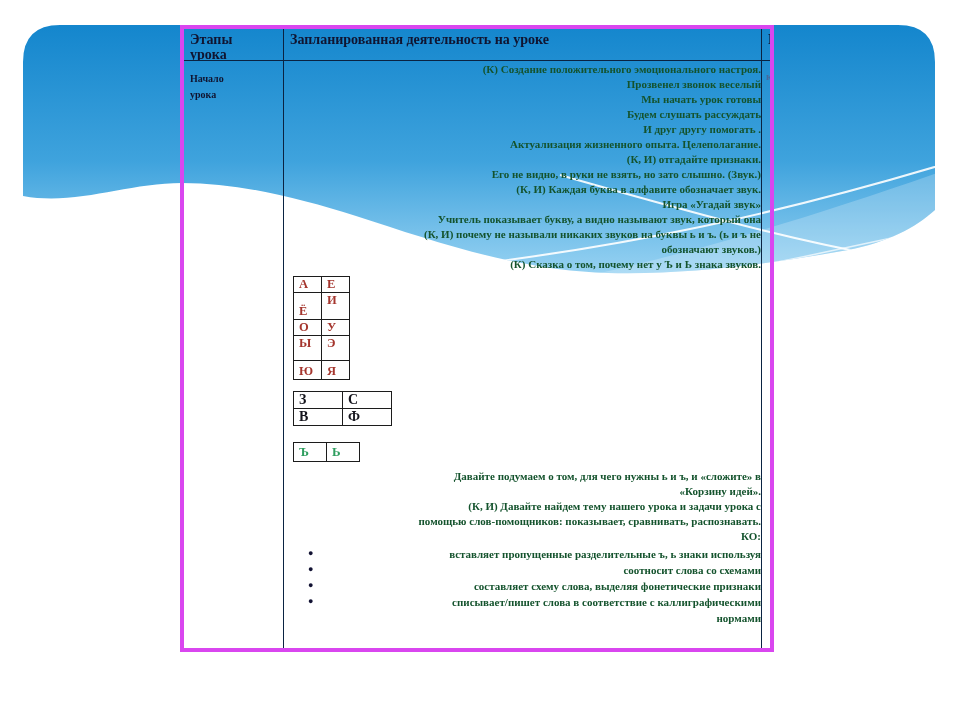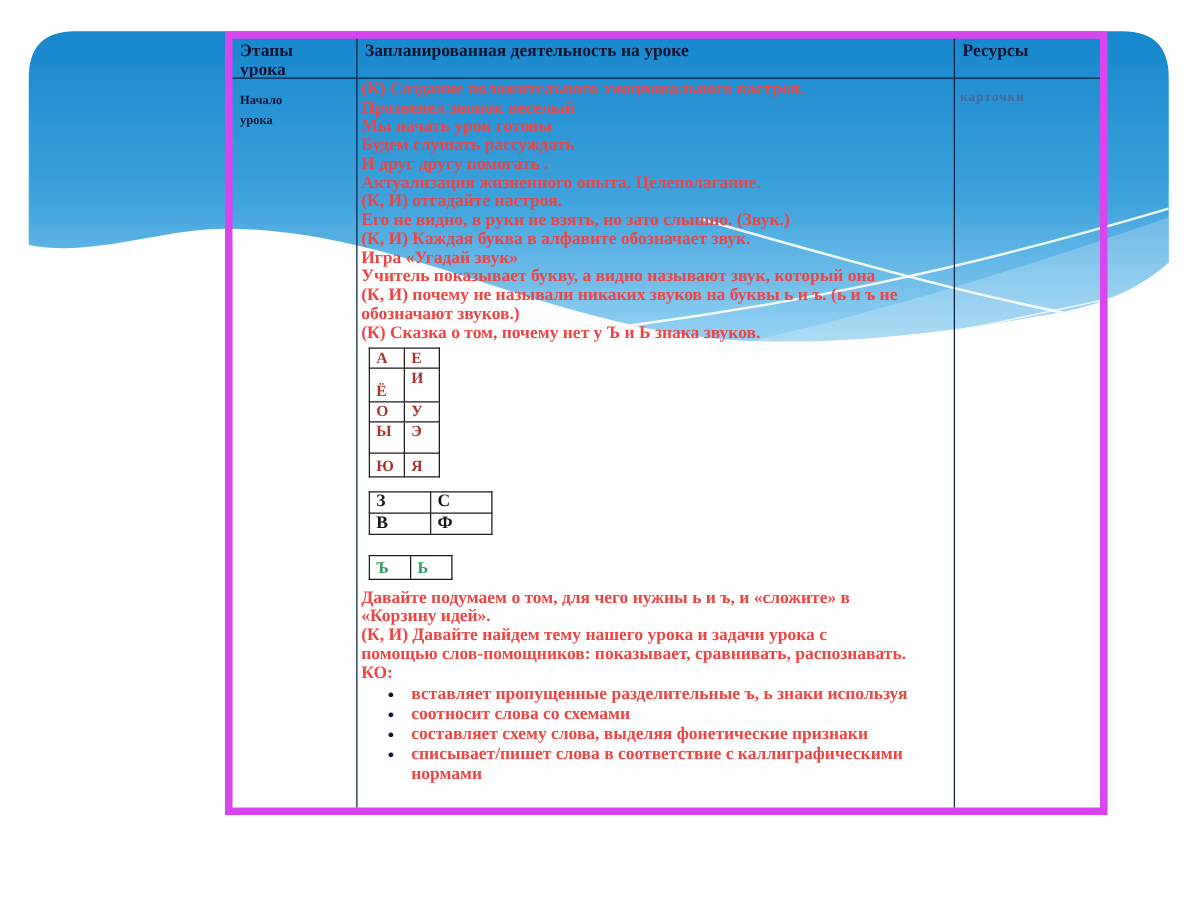--- a/index.html
+++ b/index.html
@@ -3,36 +3,36 @@
 <meta charset="utf-8">
 <style>
   html,body{margin:0;padding:0;background:#e8e8e8;}
   .slide{
     position:relative;width:960px;height:720px;background:#ffffff;
     overflow:hidden;font-family:"Liberation Serif","DejaVu Serif",serif;
   }
   .bg{position:absolute;left:0;top:0;}
   
   .ltable{
-    position:absolute;left:180px;top:25px;width:706px;height:627px;
+    position:absolute;left:180px;top:25px;width:594px;height:627px;
     display:grid;grid-template-columns:100px 478px 1fr;grid-template-rows:32px 1fr;
-    border:6px solid #d946ef;box-sizing:border-box;
+    border:4px solid #d946ef;box-sizing:border-box;
   }
   .cell{box-sizing:border-box;color:#101430;font-weight:700;overflow:hidden;}
   .cell.cr{border-right:1px solid #0a2342;}
   .cell.hb{border-bottom:1px solid #0a2342;}
   .head{font-size:14px;line-height:15px;padding:3px 0 0 6px;}
   .head .wrapnarrow{width:56px;}
   .stage-wrap{padding:10px 0 0 6px;font-size:10px;line-height:16px;}
   .stage-wrap .wrapnarrow{width:62px;}
   .res-wrap{padding:5px 0 0 4px;}
   .res-txt{font-size:11px;letter-spacing:0.6px;color:#47699c;font-weight:700;}
   
   .act{padding:1px 0 0 3px;position:relative;}
-  .ln{white-space:nowrap;font-size:14px;line-height:15px;font-weight:700;color:#ef4444;}
+  .ln{white-space:nowrap;font-size:11px;line-height:15px;font-weight:700;color:#14532d;text-align:right;}
   .lgrid{border-collapse:collapse;margin-left:6px;}
   .lgrid td{border:1px solid #1c1c1c;padding:0 0 0 5px;box-sizing:border-box;vertical-align:middle;}
   .vowels{margin-top:4px;}
   .vowels td{width:28px;font-size:12.5px;color:#a5362e;font-weight:700;}
   .vowels tr:nth-child(1) td{height:14px;}
   .vowels tr:nth-child(2) td{height:27px;}
   .vowels tr:nth-child(3) td{height:14px;}
   .vowels tr:nth-child(4) td{height:25px;vertical-align:top;}
   .vowels tr:nth-child(5) td{height:19px;vertical-align:bottom;}
   td.v-bottom{vertical-align:bottom;}
@@ -99,21 +99,21 @@
     </div>
 
     <div class="cell cr act">
       <div>
         <div class="ln">(К) Создание положительного эмоционального настроя.</div>
         <div class="ln">Прозвенел звонок веселый</div>
         <div class="ln">Мы начать урок готовы</div>
         <div class="ln">Будем слушать рассуждать</div>
         <div class="ln">И друг другу помогать .</div>
         <div class="ln">Актуализация жизненного опыта. Целеполагание.</div>
-        <div class="ln">(К, И) отгадайте  настроя.</div>
+        <div class="ln">(К, И) отгадайте  признаки.</div>
         <div class="ln">Его не видно, в руки не взять, но зато слышно. (Звук.)</div>
         <div class="ln">(К, И) Каждая буква в алфавите обозначает звук.</div>
         <div class="ln">Игра «Угадай звук»</div>
         <div class="ln">Учитель показывает букву, а видно называют звук, который она</div>
         <div class="ln">(К, И) почему  не называли никаких звуков на буквы ь и ъ. (ь и ъ не</div>
         <div class="ln">обозначают звуков.)</div>
         <div class="ln">(К) Сказка о том, почему нет у Ъ и Ь знака звуков.</div>
       </div>
 
       <table class="lgrid vowels">

